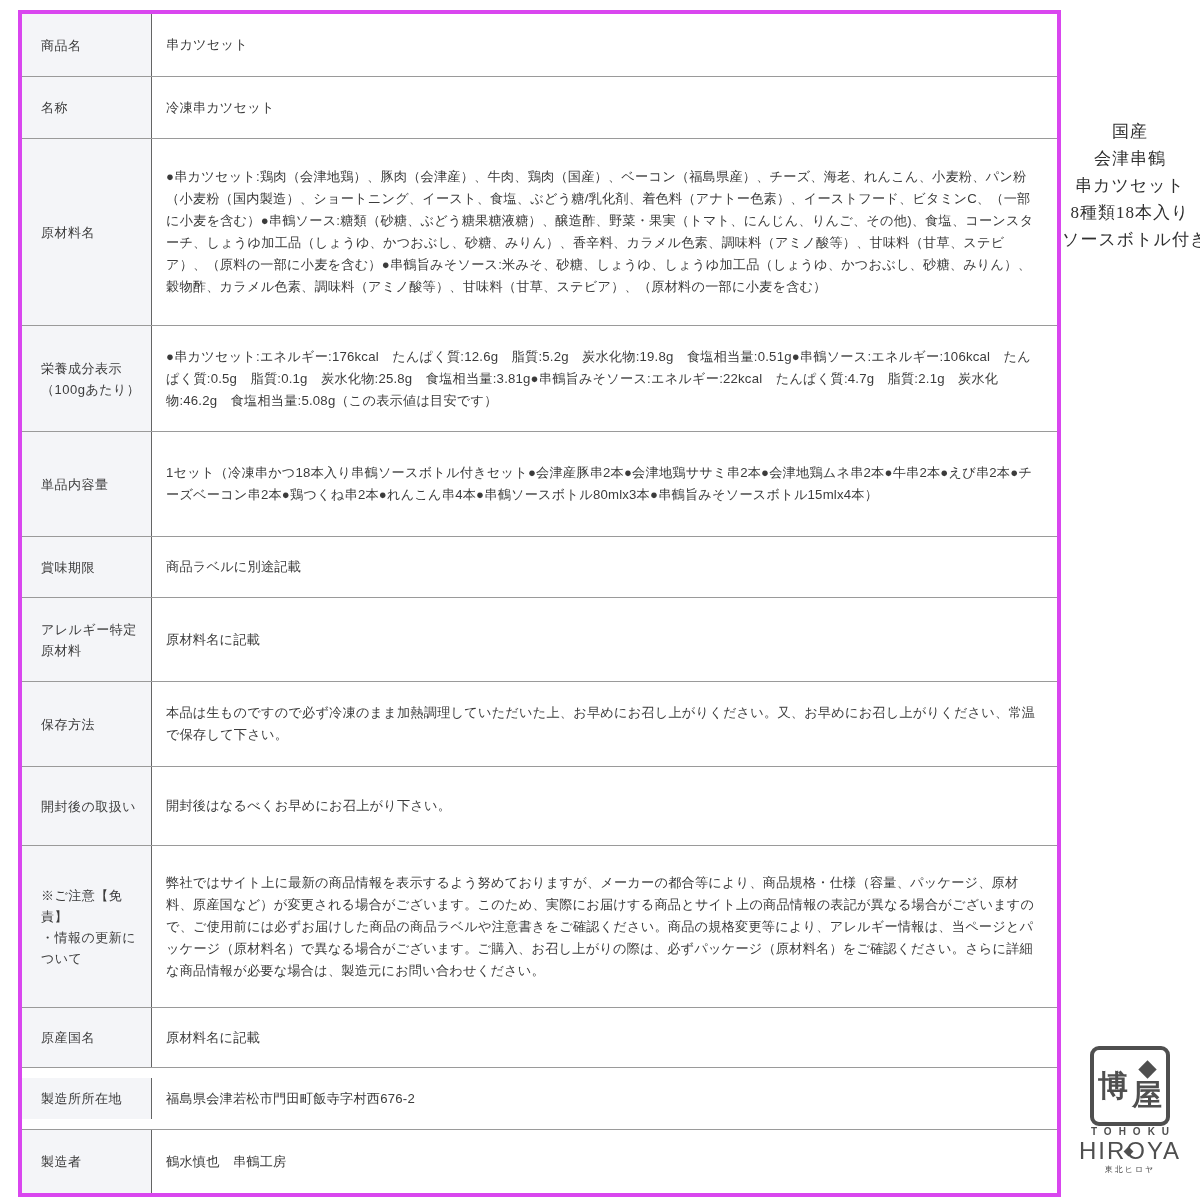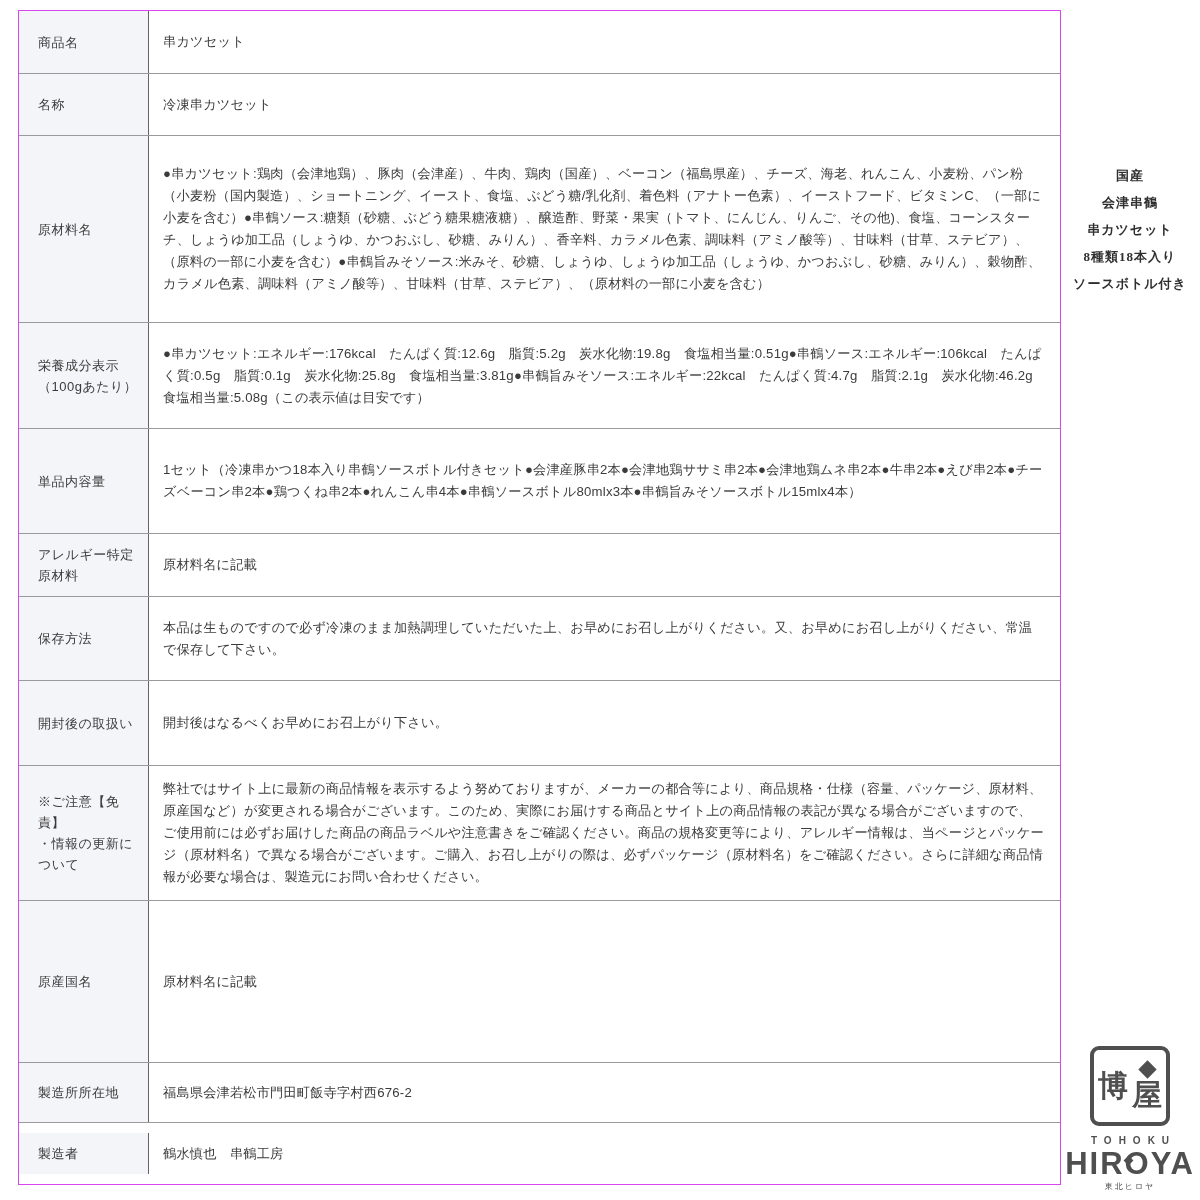--- a/index.html
+++ b/index.html
@@ -3,21 +3,21 @@
 <meta charset="utf-8">
 <style>
   * { margin:0; padding:0; box-sizing:border-box; }
   html,body { background:#ffffff; }
   body { font-family:"Liberation Sans", sans-serif; color:#3b3b3b; }
   .page { position:relative; width:1200px; height:1200px; background:#ffffff; overflow:hidden; }
 
   
   .spec-table {
     position:absolute; left:18px; top:10px; width:1043px;
-    border:1px solid #d946ef; background:#ffffff;
+    border:4px solid #d946ef; background:#ffffff;
   }
   .row { display:flex; align-items:stretch; }
   .row + .row { border-top:1px solid #9a9a9a; }
   .cell-label {
     width:130px; flex:0 0 130px; background:#f4f5f8;
     border-right:1px solid #646464;
     display:flex; align-items:center;
     padding:10px 4px 10px 19px;
   }
   .cell-label span {
@@ -41,39 +41,38 @@
   .row:nth-child(9)  { min-height:79px; }
   .row:nth-child(10) { min-height:162px; }
   .row:nth-child(11) { min-height:60px; }
   .row:nth-child(12) { min-height:62px;align-items:center; }
   .row:nth-child(13) { min-height:64px; }
 
   
   .side-title {
     position:absolute; left:1062px; top:118px; width:136px;
     text-align:center; font-family:"Liberation Serif", serif;
-    font-weight:bold; font-size:13px; line-height:27px; color:#2f2f2f;
+    font-weight:normal; font-size:17px; line-height:27px; color:#2f2f2f;
     letter-spacing:1px;
-    margin-top:44px;
   }
   .side-title div { white-space:nowrap; }
 
   
   .logo { position:absolute; left:1062px; top:1046px; width:136px; text-align:center; color:#4f4f4f; }
   .logo-mark {
     width:80px; height:80px; margin:0 auto;
     border:4px solid #4f4f4f; border-radius:9px;
     display:flex; align-items:center; justify-content:center; gap:4px;
     padding:4px;
   }
   .logo-mark .kanji { font-size:30px; font-weight:bold; line-height:1; color:#4f4f4f; }
   .logo-mark .right-col { display:flex; flex-direction:column; align-items:center; gap:4px; }
   .mark-diamond { width:13px; height:13px; background:#4f4f4f; transform:rotate(45deg); }
-  .logo-tohoku { margin-top:9px; font-size:10px; font-weight:bold; letter-spacing:7px; text-indent:7px; color:#4f4f4f; }
-  .logo-hiroya { position:relative; margin-top:1px; font-size:31px; font-weight:bold; letter-spacing:2px; color:#4f4f4f; line-height:1.1; }
+  .logo-tohoku { font-size:10px; font-weight:bold; letter-spacing:7px; text-indent:7px; color:#4f4f4f; }
+  .logo-hiroya { position:relative; margin-top:1px; font-size:24px; font-weight:normal; letter-spacing:2px; color:#4f4f4f; line-height:1.1; }
   .o-diamond {
     position:absolute; left:63px; top:10px; width:7px; height:7px;
     background:#4f4f4f; transform:rotate(45deg);
   }
   .logo-sub { margin-top:0; font-size:8px; letter-spacing:2px; color:#4f4f4f; }
 </style>
 </head>
 <body>
 
 <div class="page">
@@ -118,20 +117,28 @@
 
     <div class="row">
       <div class="cell-label">
         <span>単品内容量</span>
       </div>
       <div class="cell-value">
         <span>1セット（冷凍串かつ18本入り串鶴ソースボトル付きセット●会津産豚串2本●会津地鶏ササミ串2本●会津地鶏ムネ串2本●牛串2本●えび串2本●チーズベーコン串2本●鶏つくね串2本●れんこん串4本●串鶴ソースボトル80mlx3本●串鶴旨みそソースボトル15mlx4本）</span>
       </div>
     </div>
 
+    <div class="row">
+      <div class="cell-label">
+        <span>賞味期限</span>
+      </div>
+      <div class="cell-value">
+        <span>商品ラベルに別途記載</span>
+      </div>
+    </div>
 
     <div class="row">
       <div class="cell-label">
         <span>アレルギー特定
 原材料</span>
       </div>
       <div class="cell-value">
         <span>原材料名に記載</span>
       </div>
     </div>

